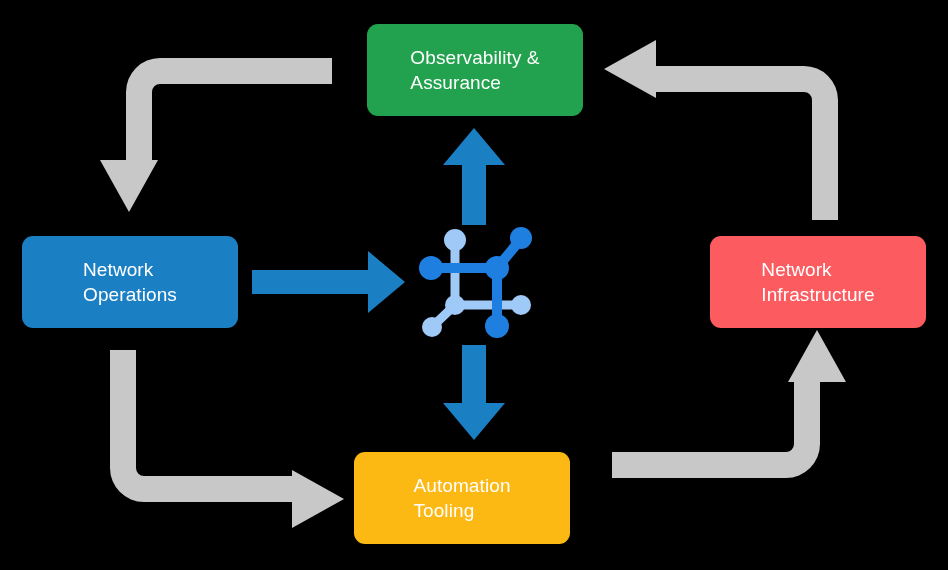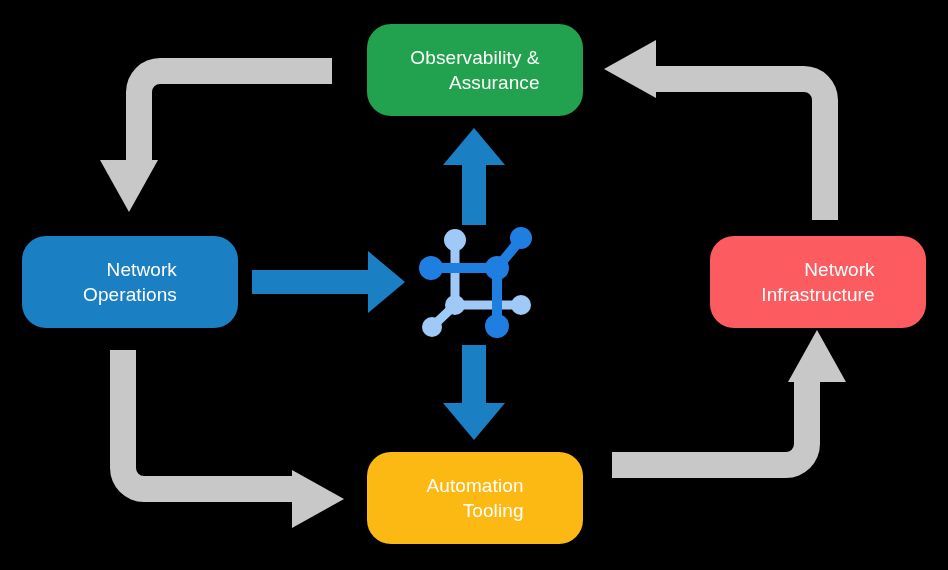--- a/index.html
+++ b/index.html
@@ -20,35 +20,35 @@
     top: 0;
     left: 0;
     width: 948px;
     height: 570px;
   }
   .node-box {
     position: absolute;
     display: flex;
     align-items: center;
     justify-content: center;
-    text-align: right;
-    border-radius: 24px;
+    text-align: left;
+    border-radius: 11px;
     color: #ffffff;
     font-size: 19px;
     line-height: 1.32;
     font-weight: 400;
     letter-spacing: 0.1px;
     box-sizing: border-box;
     padding: 6px 6px;
     white-space: pre-line;
   }
   #box-observability { left: 367px; top: 24px;  width: 216px; height: 92px; background: #22a24e; }
   #box-operations    { left: 22px;  top: 236px; width: 216px; height: 92px; background: #1b7fc4; }
   #box-infrastructure{ left: 710px; top: 236px; width: 216px; height: 92px; background: #fc5b60; }
-  #box-automation    { left: 367px; top: 452px; width: 216px; height: 92px; background: #fcb813; }
+  #box-automation    { left: 354px; top: 452px; width: 216px; height: 92px; background: #fcb813; }
 </style>
 </head>
 <body>
 
 <div id="canvas">
 
   <svg id="diagram-svg" viewBox="0 0 948 570" xmlns="http://www.w3.org/2000/svg">
 
     <g>
       <path d="M 332,58 L 160,58 A 34,34 0 0 0 126,92 L 126,160

